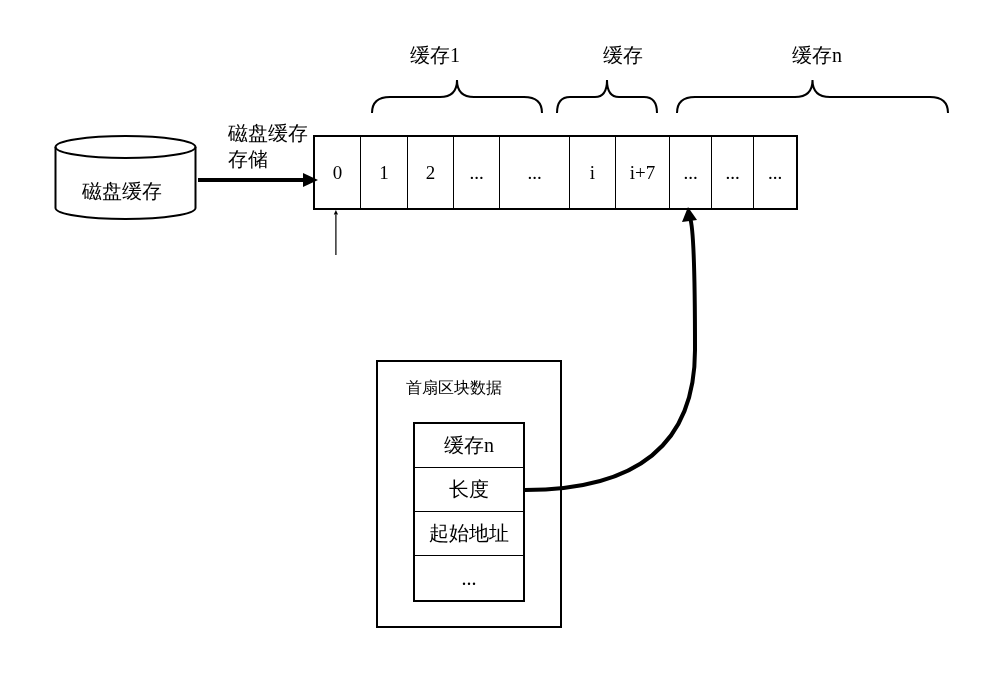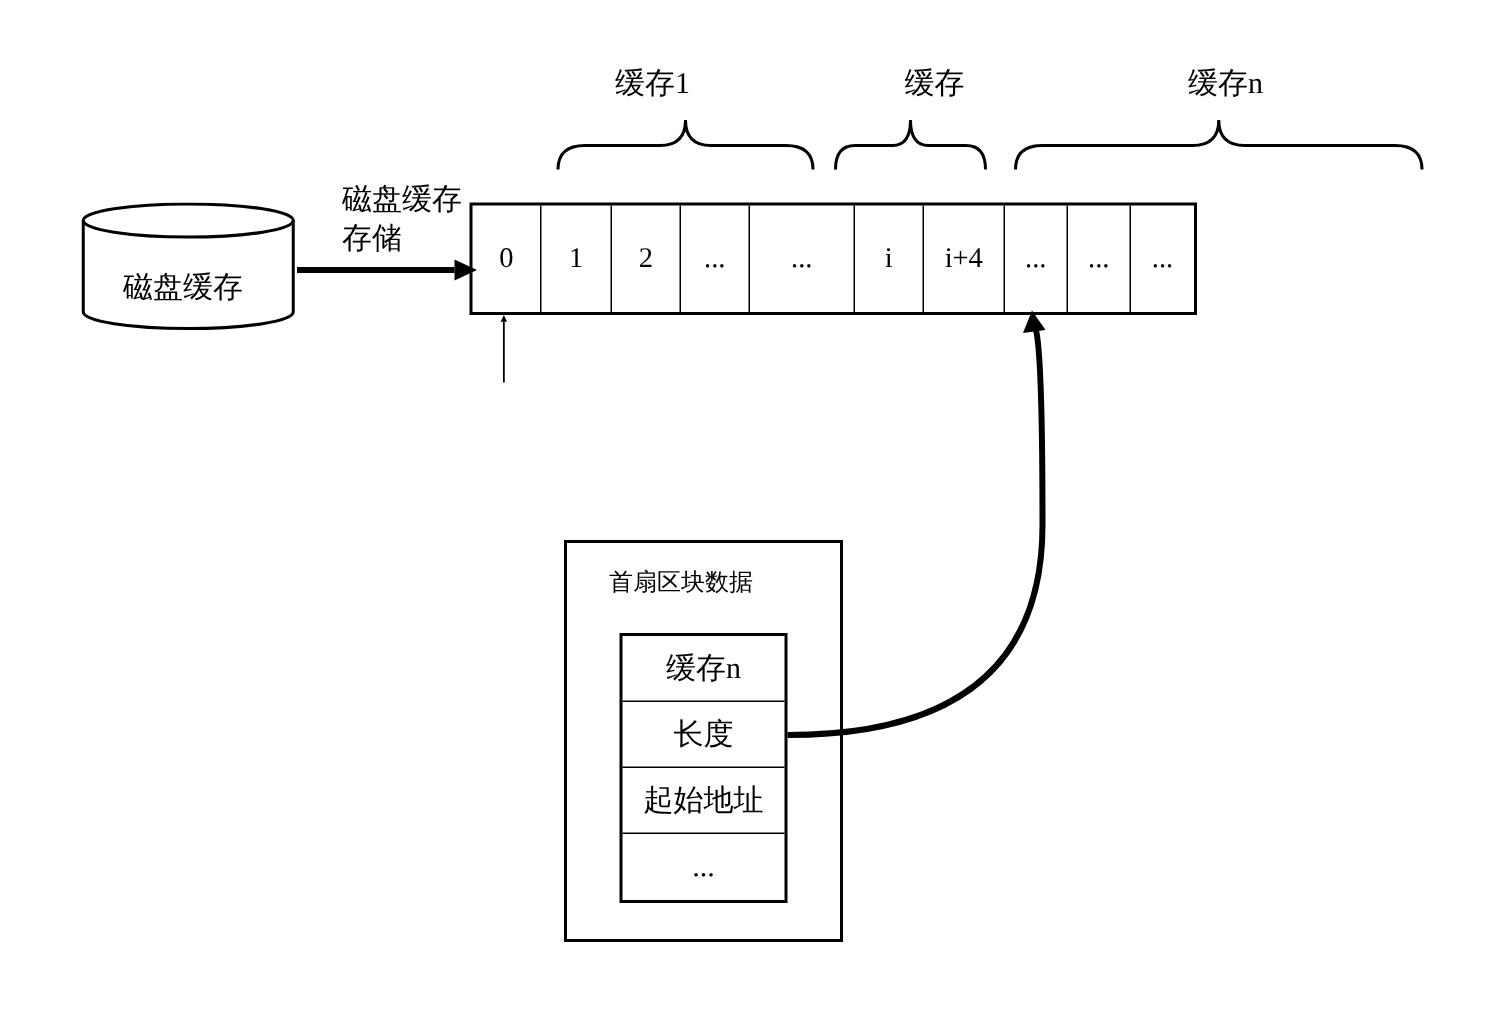--- a/index.html
+++ b/index.html
@@ -184,21 +184,21 @@
   </svg>
 </div>
 
 <div class="storage-array">
   <div class="storage-cell cell-0">0</div>
   <div class="storage-cell cell-1">1</div>
   <div class="storage-cell cell-2">2</div>
   <div class="storage-cell cell-dots1">...</div>
   <div class="storage-cell cell-dots2">...</div>
   <div class="storage-cell cell-i">i</div>
-  <div class="storage-cell cell-i1">i+4</div>
+  <div class="storage-cell cell-i1">i+7</div>
   <div class="storage-cell cell-dots3">...</div>
   <div class="storage-cell cell-dots4">...</div>
   <div class="storage-cell cell-dots5">...</div>
 </div>
 
 <div class="arrow-up">
   <svg viewBox="0 0 20 150" style="overflow: visible;">
     <line x1="3" y1="150" x2="3" y2="15" stroke="#000" stroke-width="4"></line>
     <polygon points="-4,15 3,0 10,15" fill="#000"></polygon>
   </svg>

